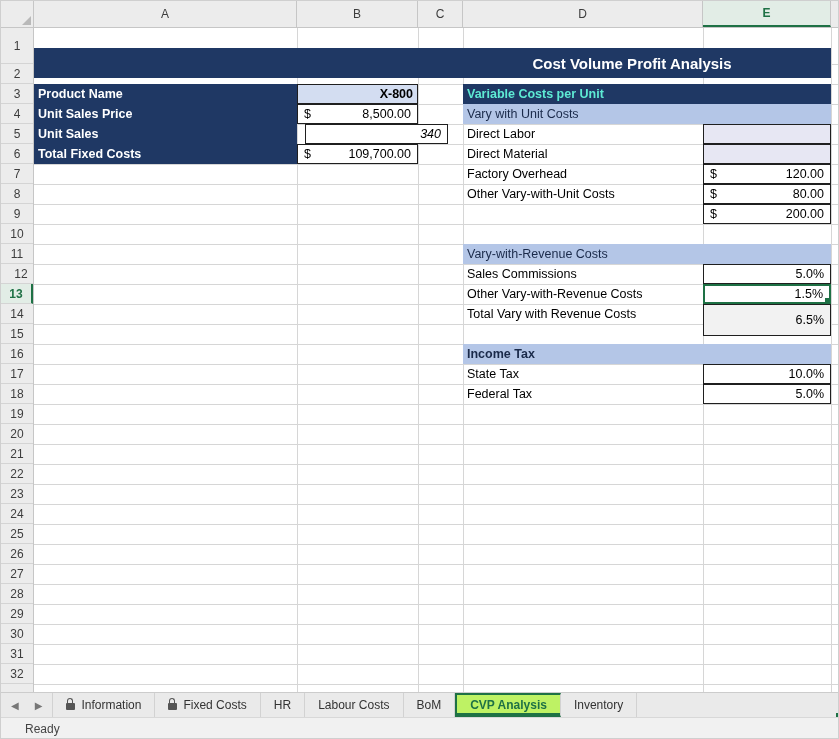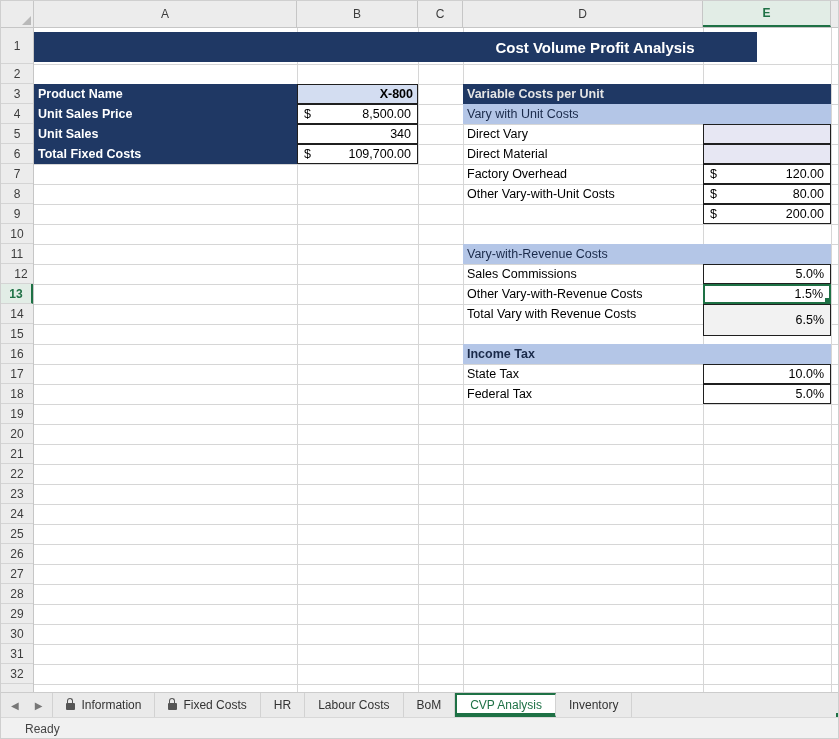--- a/index.html
+++ b/index.html
@@ -25,42 +25,42 @@
   .rowh{box-sizing:border-box;border-bottom:1px solid #D4D4D4;display:flex;align-items:center;
         justify-content:center;font-size:12px;color:#3d3d3d;}
   .rowh.sel{color:var(--green);font-weight:bold;background:#E2EDE6;border-right:2px solid var(--green);}
   
   .cells{position:absolute;left:33px;top:27px;width:806px;height:664px;background:#fff;overflow:hidden;}
   .vline{position:absolute;top:0;bottom:0;width:1px;background:var(--gline);}
   .hline{position:absolute;left:0;right:0;height:1px;background:var(--gline);}
   .c{position:absolute;box-sizing:border-box;display:flex;align-items:center;padding:0 4px;
      font-size:12.5px;line-height:1;white-space:nowrap;overflow:hidden;color:#000;}
   .label-navy{background:var(--navy);color:#fff;font-weight:bold;}
-  .section-navy{background:var(--navy);color:#e5e5e5;font-weight:bold;}
+  .section-navy{background:var(--navy);color:#5eead4;font-weight:bold;}
   .section-blue{background:var(--sblue);color:#1a2a4a;}
   .plain{background:transparent;}
   .input-header{background:var(--iblue);font-weight:bold;justify-content:flex-end;border:1px solid #1f1f1f;}
   .money{background:#fff;border:1px solid #1f1f1f;justify-content:space-between;padding:0 6px;}
   .number{background:#fff;border:1px solid #1f1f1f;justify-content:flex-end;padding:0 6px;}
   .input-lav{background:var(--lav);border:1px solid #1f1f1f;}
   .calc{background:var(--cgray);}
   .active{border:2px solid var(--green);}
   .active::after{content:"";position:absolute;right:0;bottom:0;width:4px;height:4px;background:var(--green);}
   .title{background:var(--navy);padding:0;}
   .title-text{position:absolute;left:429px;right:30px;text-align:center;color:#fff;
               font-weight:bold;font-size:15px;}
   
   .tab-bar{position:absolute;left:0;top:691px;width:839px;height:25px;background:var(--tbg);
            border-top:1px solid #CCC;display:flex;align-items:stretch;box-sizing:border-box;
            font-size:12px;color:#333;}
   .tab-nav{display:flex;align-items:center;padding:0 10px;gap:16px;border-right:1px solid #D2D2D2;}
   .nav-arrow{color:#777;font-size:10px;}
   .tabs{display:flex;}
   .tab{display:flex;align-items:center;padding:0 13px;border-right:1px solid #D2D2D2;gap:6px;}
-  .tab.active{background:#ffffff;color:var(--green);font-weight:normal;box-shadow:inset 0 -2px 0 var(--green);}
+  .tab.active{background:#bef264;color:var(--green);font-weight:bold;box-shadow:inset 0 -2px 0 var(--green);}
   .lock{position:relative;width:9px;height:7px;background:#555;border-radius:1px;display:inline-block;margin-top:3px;}
   .lock::before{content:"";position:absolute;top:-5px;left:1px;width:6px;height:6px;
                 border:1.5px solid #555;border-bottom:none;border-radius:4px 4px 0 0;box-sizing:border-box;}
   
   .status-bar{position:absolute;left:0;top:716px;width:839px;height:23px;background:#F1F1F1;
               border-top:1px solid #D8D8D8;box-sizing:border-box;display:flex;align-items:center;
               padding-left:24px;font-size:12px;color:#444;}
 </style>
 </head>
 <body>
@@ -142,40 +142,40 @@
       <div class="hline" style="top: 476px;"></div>
       <div class="hline" style="top: 496px;"></div>
       <div class="hline" style="top: 516px;"></div>
       <div class="hline" style="top: 536px;"></div>
       <div class="hline" style="top: 556px;"></div>
       <div class="hline" style="top: 576px;"></div>
       <div class="hline" style="top: 596px;"></div>
       <div class="hline" style="top: 616px;"></div>
       <div class="hline" style="top: 636px;"></div>
       <div class="hline" style="top: 656px;"></div>
-      <div class="c title" style="left: 0px; top: 4px; width: 723px; height: 30px;">
+      <div class="c title" style="left: 0px; top: 20px; width: 797px; height: 30px;">
         <span class="title-text">Cost Volume Profit Analysis</span>
       </div>
       <div class="c label-navy" style="left: 0px; top: 56px; width: 263px; height: 20px;">Product Name</div>
       <div class="c label-navy" style="left: 0px; top: 76px; width: 263px; height: 20px;">Unit Sales Price</div>
       <div class="c label-navy" style="left: 0px; top: 96px; width: 263px; height: 20px;">Unit Sales</div>
       <div class="c label-navy" style="left: 0px; top: 116px; width: 263px; height: 20px;">Total Fixed Costs</div>
       <div class="c input-header" style="left: 263px; top: 56px; width: 121px; height: 20px;">X-800</div>
       <div class="c money" style="left: 263px; top: 76px; width: 121px; height: 20px;">
         <span>$</span>
         <span>8,500.00</span>
       </div>
-      <div class="c number" style="left: 263px; top: 96px; width: 121px; height: 20px;">340</div>
+      <div class="c number" style="left: 271px; top: 96px; width: 143px; height: 20px; font-style: italic;">340</div>
       <div class="c money" style="left: 263px; top: 116px; width: 121px; height: 20px;">
         <span>$</span>
         <span>109,700.00</span>
       </div>
       <div class="c section-navy" style="left: 429px; top: 56px; width: 368px; height: 20px;">Variable Costs per Unit</div>
       <div class="c section-blue" style="left: 429px; top: 76px; width: 368px; height: 20px;">Vary with Unit Costs</div>
-      <div class="c plain" style="left: 429px; top: 96px; width: 240px; height: 20px;">Direct Vary</div>
+      <div class="c plain" style="left: 429px; top: 96px; width: 240px; height: 20px;">Direct Labor</div>
       <div class="c input-lav" style="left: 669px; top: 96px; width: 128px; height: 20px;"></div>
       <div class="c plain" style="left: 429px; top: 116px; width: 240px; height: 20px;">Direct Material</div>
       <div class="c input-lav" style="left: 669px; top: 116px; width: 128px; height: 20px;"></div>
       <div class="c plain" style="left: 429px; top: 136px; width: 240px; height: 20px;">Factory Overhead</div>
       <div class="c money" style="left: 669px; top: 136px; width: 128px; height: 20px;">
         <span>$</span>
         <span>120.00</span>
       </div>
       <div class="c plain" style="left: 429px; top: 156px; width: 240px; height: 20px;">Other Vary-with-Unit Costs</div>
       <div class="c money" style="left: 669px; top: 156px; width: 128px; height: 20px;">

